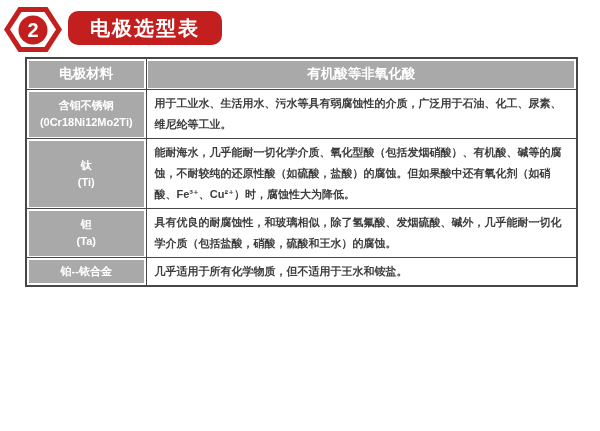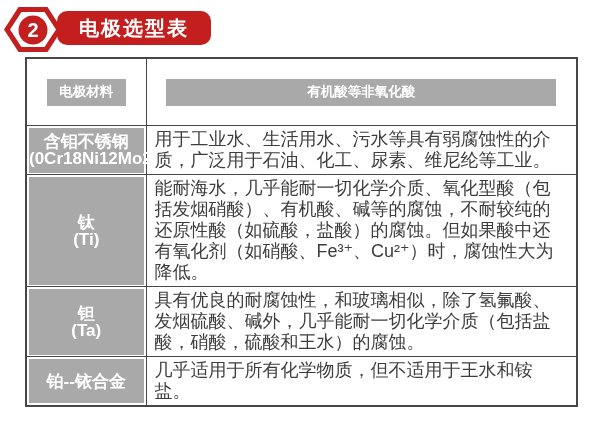--- a/index.html
+++ b/index.html
@@ -54,21 +54,21 @@
     border-radius: 50%;
     color: #ffffff;
     font-size: 20px;
     font-weight: bold;
     display: flex;
     align-items: center;
     justify-content: center;
   }
   .banner {
     position: absolute;
-    left: 57px;
+    left: 68px;
     top: 11px;
     width: 154px;
     height: 34px;
     background: #c41f1f;
     border-radius: 10px;
     z-index: 1;
     display: flex;
     align-items: center;
     justify-content: center;
     color: #ffffff;
@@ -89,43 +89,43 @@
     border: 2px solid #474747;
   }
   col.c-mat { width: 120px; }
   th, td {
     border: 1px solid #474747;
     vertical-align: middle;
   }
   th {
     background: #a9a9a9;
     background-clip: content-box;
-    padding: 20px;
+    padding: 2px;
     height: 26px;
     color: #ffffff;
     font-size: 13.5px;
     font-weight: bold;
     text-align: center;
   }
   td.mat {
     background: #a9a9a9;
     background-clip: content-box;
     padding: 2px;
     color: #ffffff;
-    font-size: 17px;
+    font-size: 11px;
     font-weight: bold;
     text-align: center;
     line-height: 17px;
   }
   td.desc {
     background: #ffffff;
     padding: 3px 8px;
     color: #3d3d3d;
-    font-size: 18px;
-    font-weight: normal;
+    font-size: 11px;
+    font-weight: bold;
     line-height: 21px;
     text-align: left;
   }
 </style>
 </head>
 <body>
 
 <div class="page">
 
   <div class="header-area">

